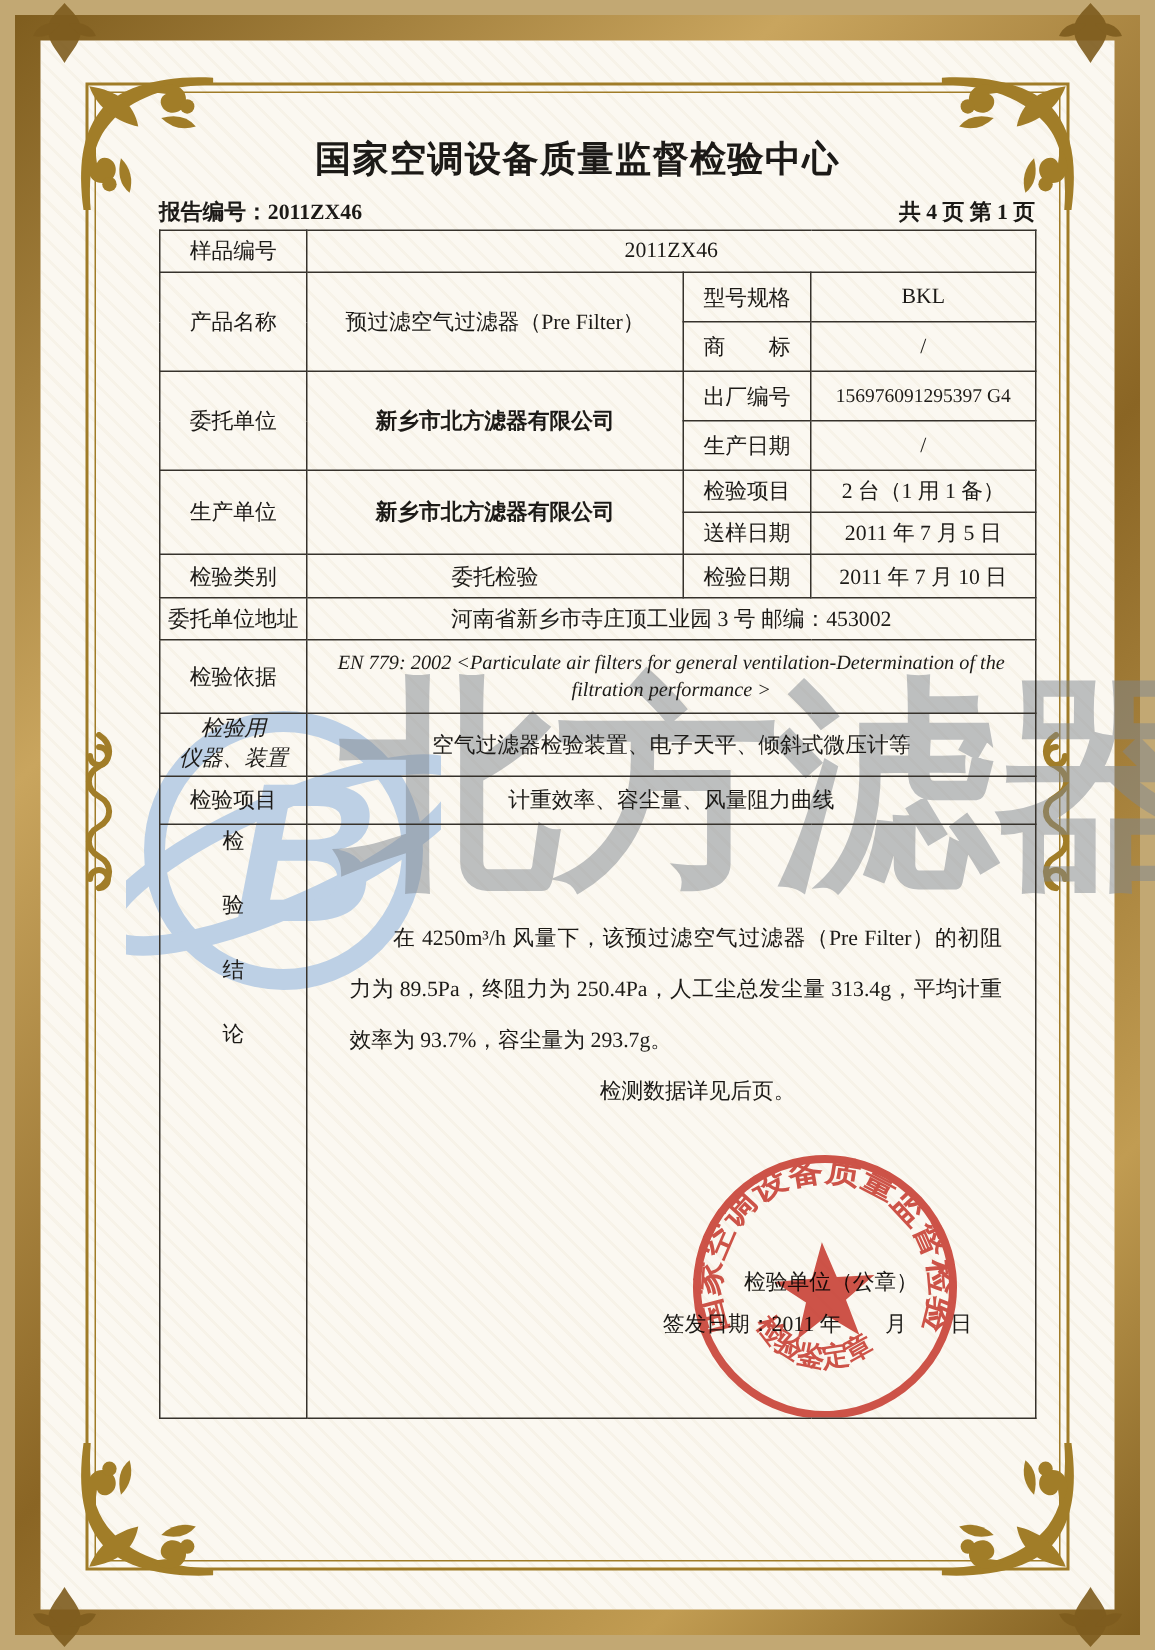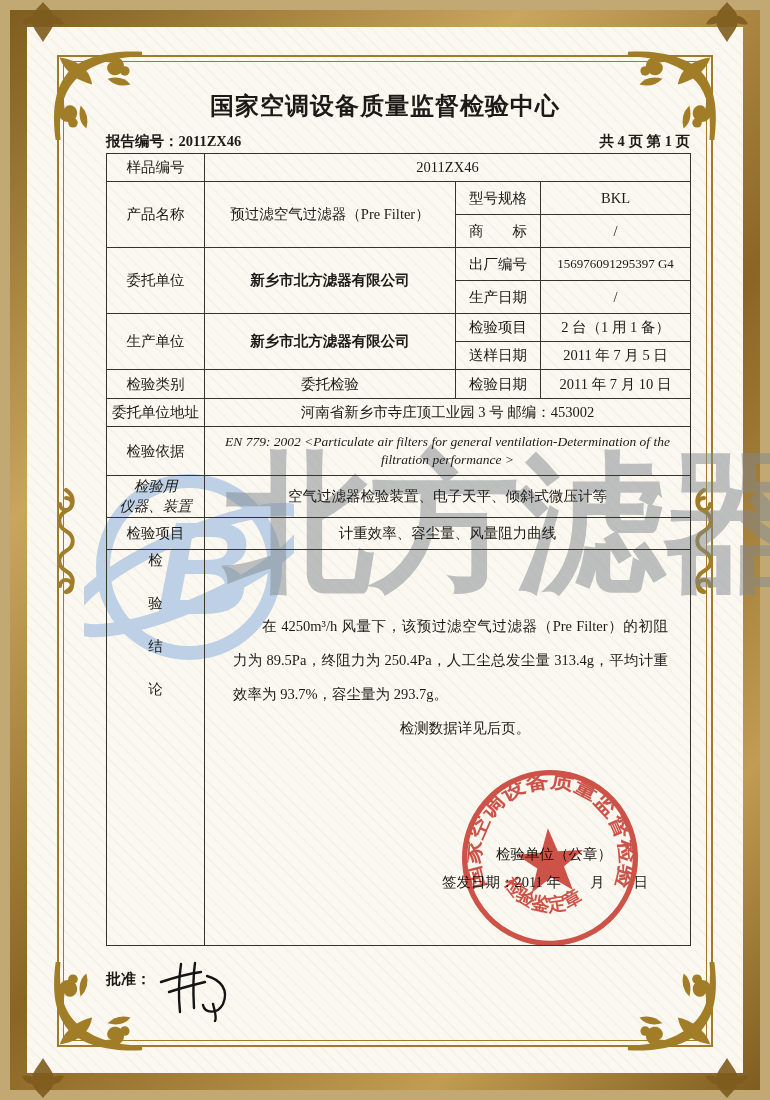--- a/index.html
+++ b/index.html
@@ -282,29 +282,16 @@
                 <textPath href="#arcBottom" startOffset="2" textLength="86" lengthAdjust="spacingAndGlyphs">检验鉴定章</textPath>
               </text>
             </svg>
           </div>
         </td>
       </tr>
     </tbody>
       </table>
 
     <div class="sign-row">
-      <div class="sign-group sg1">
-        <span class="sign-label">批准：</span>
-        <svg class="sign-svg" width="120" height="62" viewBox="0 0 120 62">
-          <g fill="none" stroke="#141414" stroke-width="2.4" stroke-linecap="round">
-            <path d="M6,22 C18,18 32,14 46,12"></path>
-            <path d="M26,4 C24,18 23,34 25,52"></path>
-            <path d="M40,3 C38,16 38,30 39,48"></path>
-            <path d="M14,32 C26,28 38,25 50,22"></path>
-            <path d="M52,16 C66,20 74,30 68,44 C63,54 50,54 48,45"></path>
-            <path d="M58,44 C60,52 62,58 60,61"></path>
-          </g>
-        </svg>
-      </div>
     </div>
   </div>
 
 </div>
 
 </body></html>

